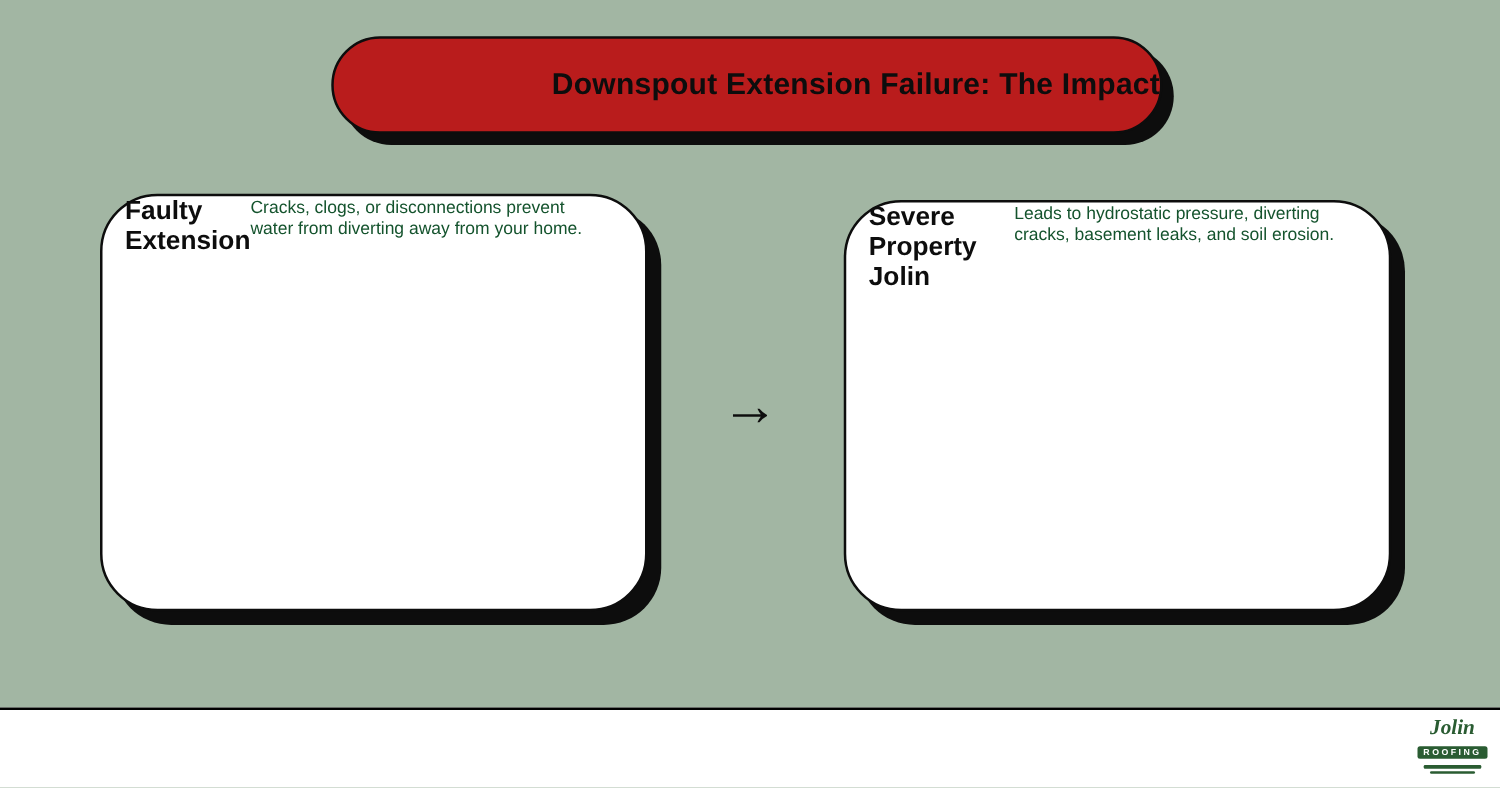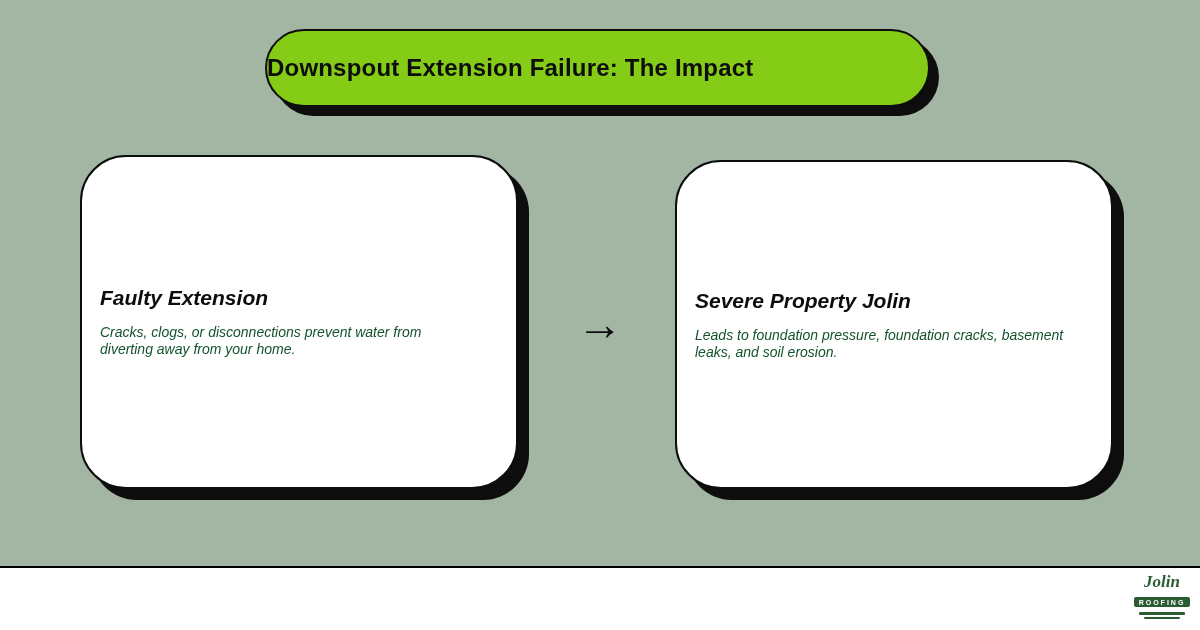--- a/index.html
+++ b/index.html
@@ -15,49 +15,48 @@
     width: 1200px;
     height: 630px;
     background: #a2b6a3;
   }
   .banner {
     position: absolute;
     left: 265px;
     top: 29px;
     width: 665px;
     height: 78px;
-    background: #84cc16;
+    background: #b91c1c;
     border: 2px solid #0d0d0d;
     border-radius: 44px;
     box-shadow: 9px 9px 0 #0d0d0d;
     display: flex;
     align-items: center;
-    justify-content: flex-start;
+    justify-content: flex-end;
     box-sizing: border-box;
   }
   .banner h1 {
     margin: 0;
     font-size: 24px;
     font-weight: 700;
     color: #0d0d0d;
     letter-spacing: 0.2px;
   }
   .card {
     position: absolute;
     width: 438px;
     background: #ffffff;
     border: 2px solid #0d0d0d;
     border-radius: 46px;
     box-shadow: 11px 11px 0 #0d0d0d;
     box-sizing: border-box;
     display: flex;
-    flex-direction: column;
+    flex-direction: row;
     justify-content: center;
     padding: 0 28px 0 18px;
-    font-style: italic;
   }
   .card.left  { left: 80px;  top: 155px; height: 334px; }
   .card.right { left: 675px; top: 160px; height: 329px; }
   .card h2 {
     margin: 0 0 14px 0;
     font-size: 21px;
     font-weight: 700;
     color: #0d0d0d;
   }
   .card p {
@@ -139,21 +138,21 @@
 
   <div class="card left">
     <h2>Faulty Extension</h2>
     <p>Cracks, clogs, or disconnections prevent water from diverting away from your home.</p>
   </div>
 
   <div class="arrow">→</div>
 
   <div class="card right">
     <h2>Severe Property Jolin</h2>
-    <p>Leads to foundation pressure, foundation cracks, basement leaks, and soil erosion.</p>
+    <p>Leads to hydrostatic pressure, diverting cracks, basement leaks, and soil erosion.</p>
   </div>
 
   <div class="footer">
     <div class="logo">
       <span class="logo-name">Jolin</span>
       <span class="logo-badge">ROOFING</span>
       <div class="tagline-bar b1"></div>
       <div class="tagline-bar b2"></div>
     </div>
   </div>

